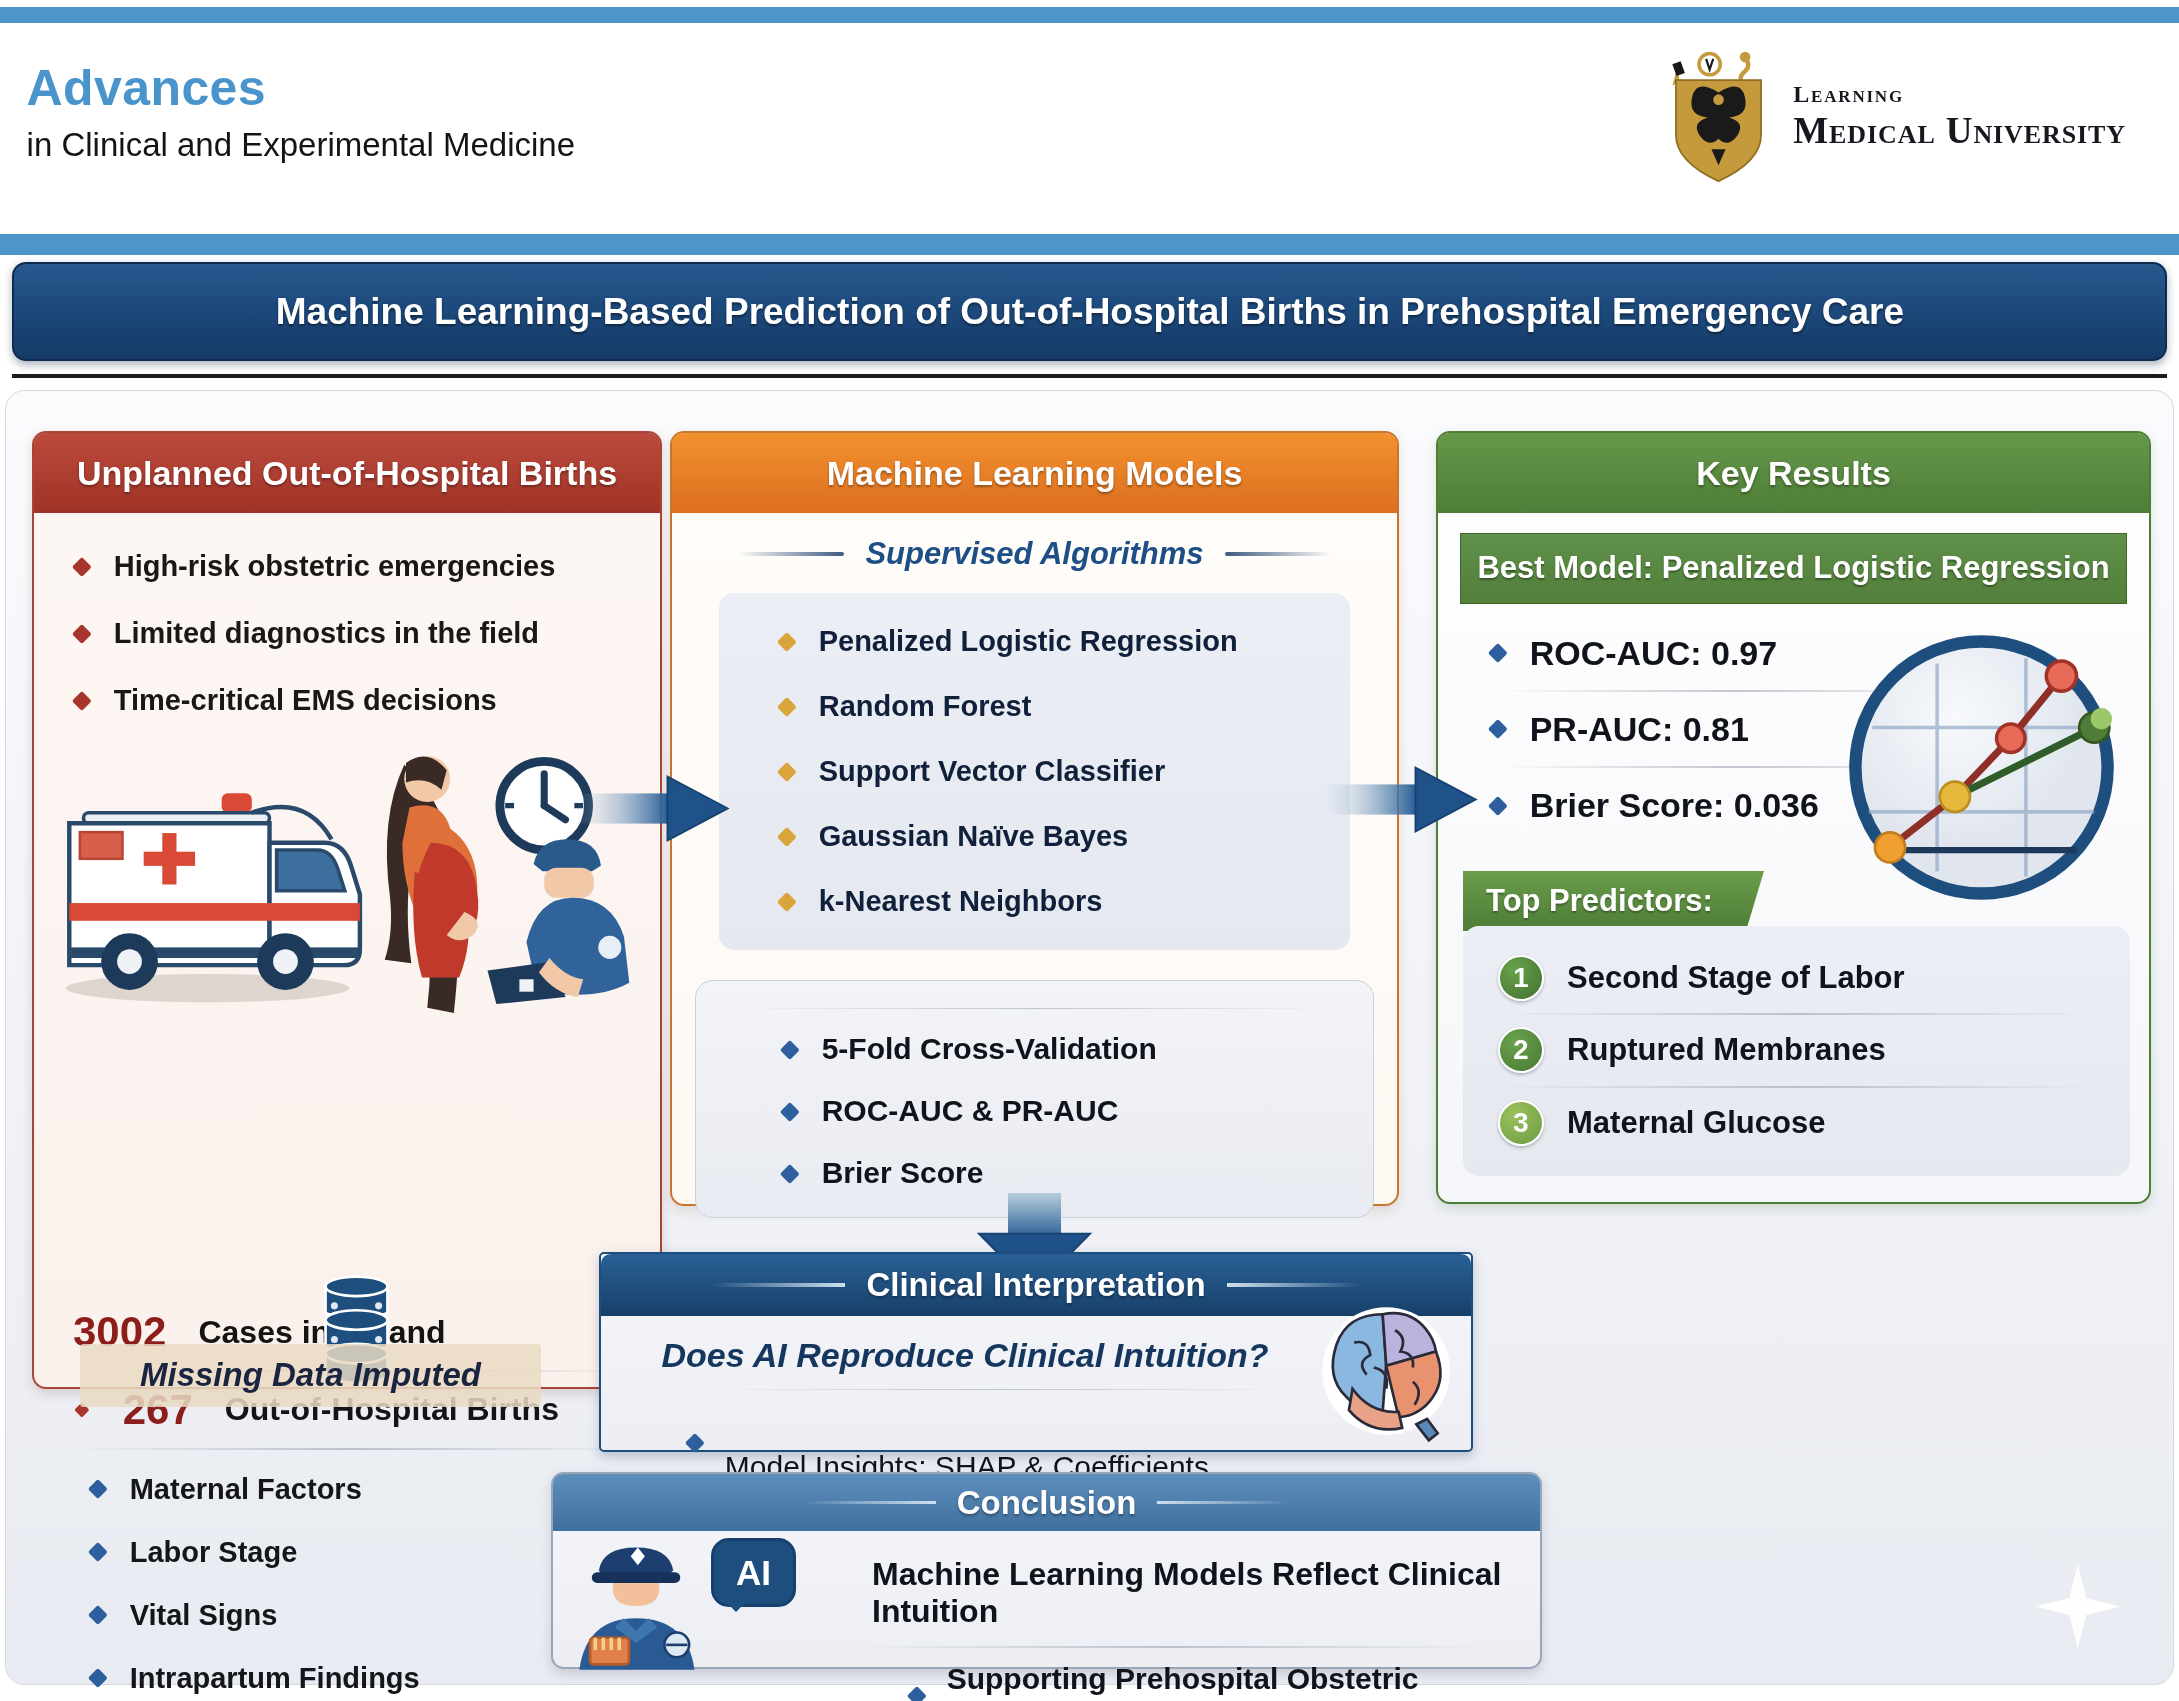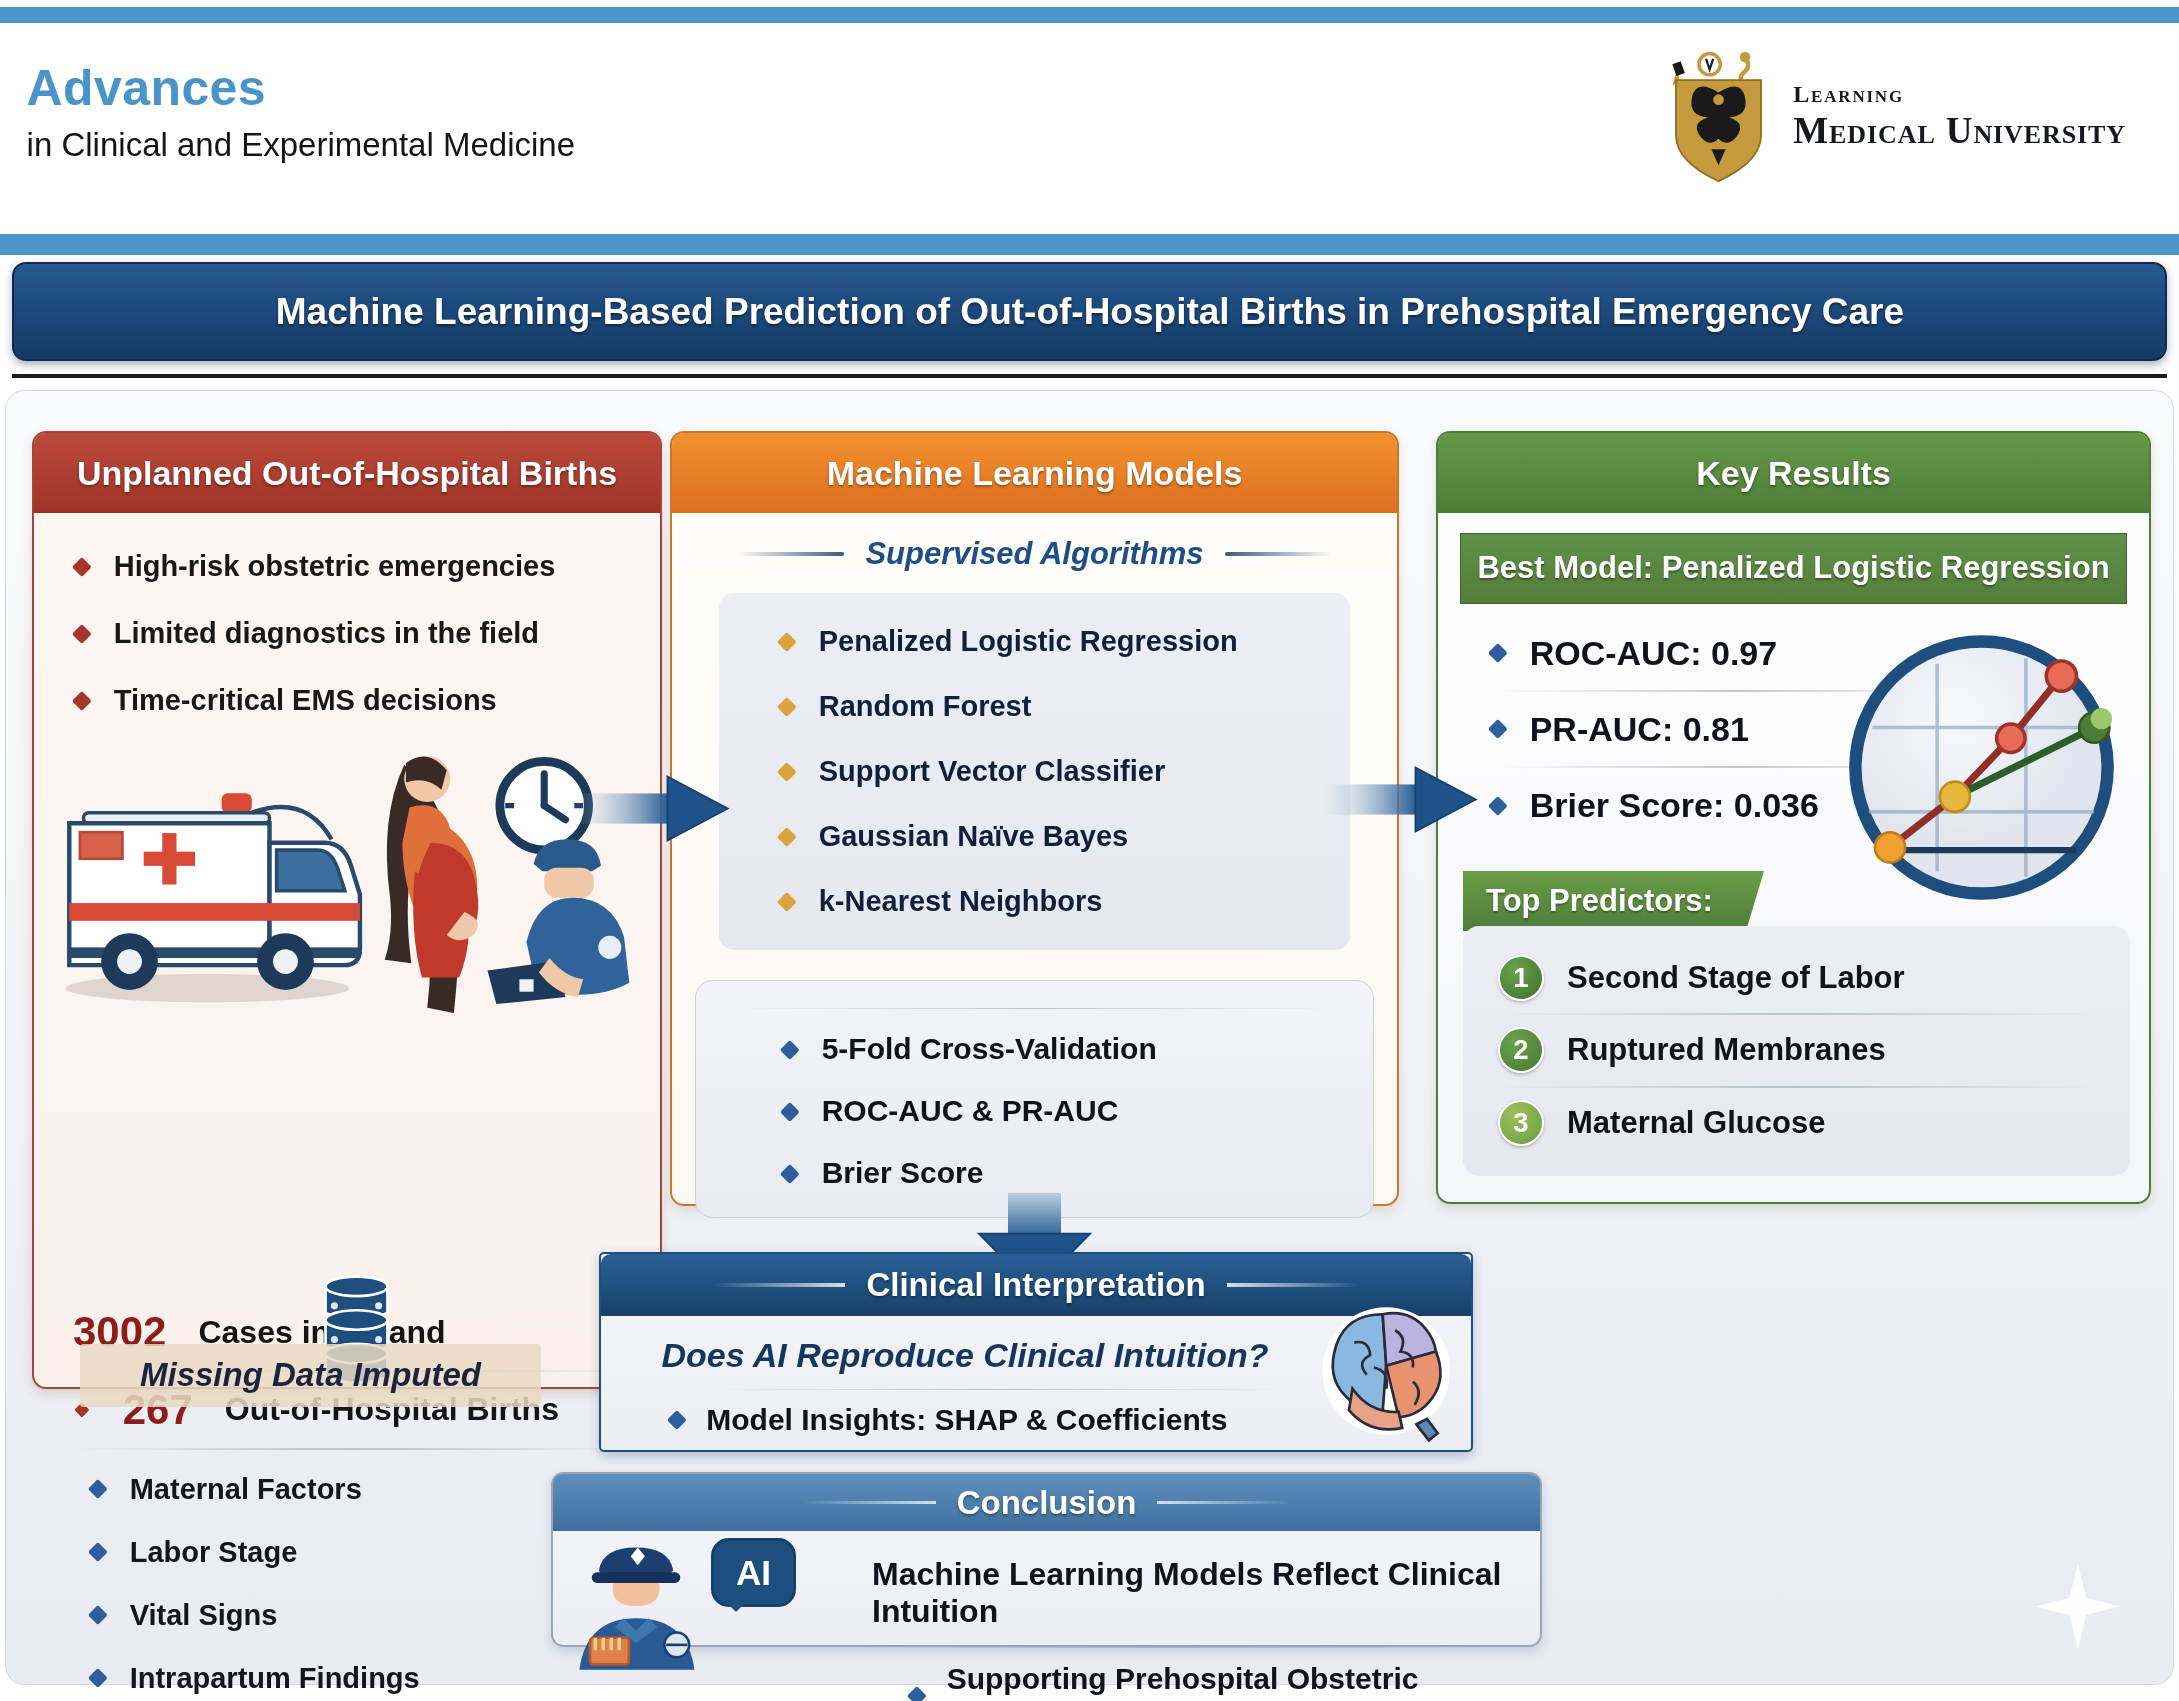--- a/index.html
+++ b/index.html
@@ -105,24 +105,24 @@
   .tp-row span.txt{font-size:31px;font-weight:700;color:#10131c;}
   
   .interp-panel{left:599px;top:1252px;width:874px;height:200px;background:linear-gradient(180deg,#f4f6f9,#eceef4);
     border:2.7px solid #1d4e7e;box-shadow:0 4.4px 10.6px rgba(30,60,100,.25);border-radius:5px;}
   .interp-panel .panel-head{height:62px;font-size:33px;background:linear-gradient(180deg,#2a6096,#174069);gap:21px;border-radius:9.8px 9.8px 0 0;}
   .head-line{width:133px;height:3.5px;background:linear-gradient(90deg,rgba(255,255,255,0),#cfe0ef);}
   .head-line.r{background:linear-gradient(90deg,#cfe0ef,rgba(255,255,255,0));}
   .interp-q{margin-top:19.5px;text-align:center;font-size:34px;font-weight:700;font-style:italic;color:#15365e;padding-right:142px;}
   .interp-panel .hr-soft{margin:14px 177px 12.4px 106px;}
   .interp-b{display:flex;align-items:center;gap:21px;justify-content:center;padding-right:177px;}
-  .interp-b span.txt{font-size:30px;font-weight:700;color:#10131c;}
+  .interp-b span.txt{font-size:30px;font-weight:400;color:#10131c;margin-top:47px;}
   .brain{position:absolute;right:12.4px;top:46px;width:142px;height:151px;}
   
-  .concl-panel{left:551px;top:1472px;width:991px;height:175px;background:linear-gradient(180deg,#f4f6f9,#eceef4);
+  .concl-panel{left:551px;top:1472px;width:991px;height:197px;background:linear-gradient(180deg,#f4f6f9,#eceef4);
     border:2.7px solid #9aa5b5;box-shadow:0 4.4px 10.6px rgba(60,80,110,.2);border-radius:12.4px;}
   .concl-panel .panel-head{height:57px;font-size:33px;background:linear-gradient(180deg,#5f90bc,#3f6f9e);gap:21px;border-radius:9.8px 9.8px 0 0;}
   .concl-line1{margin:25px 0 0 319px;font-size:32px;font-weight:700;color:#10131c;}
   .concl-panel .hr-soft{margin:16px 53px 14px 301px;}
   .concl-b{display:flex;align-items:center;gap:21px;margin-left:355px;}
   .concl-b span.txt{font-size:30px;font-weight:600;color:#10131c;}
   .medic{position:absolute;left:14px;top:59px;width:177px;height:137px;}
   .ai-bubble{position:absolute;left:158px;top:64px;width:85px;height:69px;background:#1d4e7e;border:3.5px solid #16406e;
     border-radius:17.7px;display:flex;align-items:center;justify-content:center;}
   .ai-bubble:after{content:"";position:absolute;left:12.4px;bottom:-17.7px;border:10.6px solid transparent;border-top-color:#1d4e7e;}

